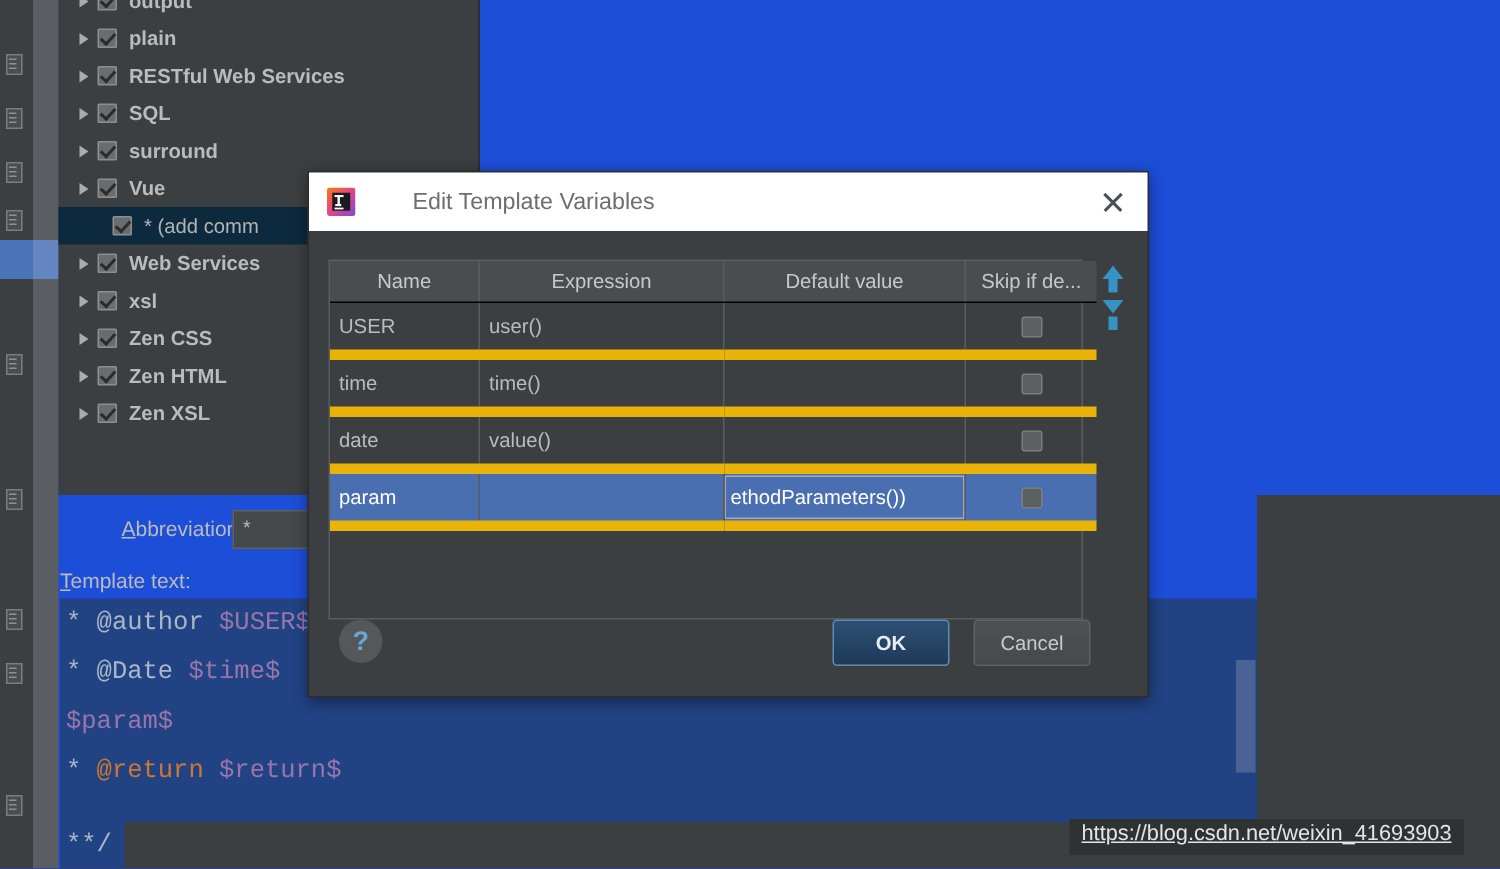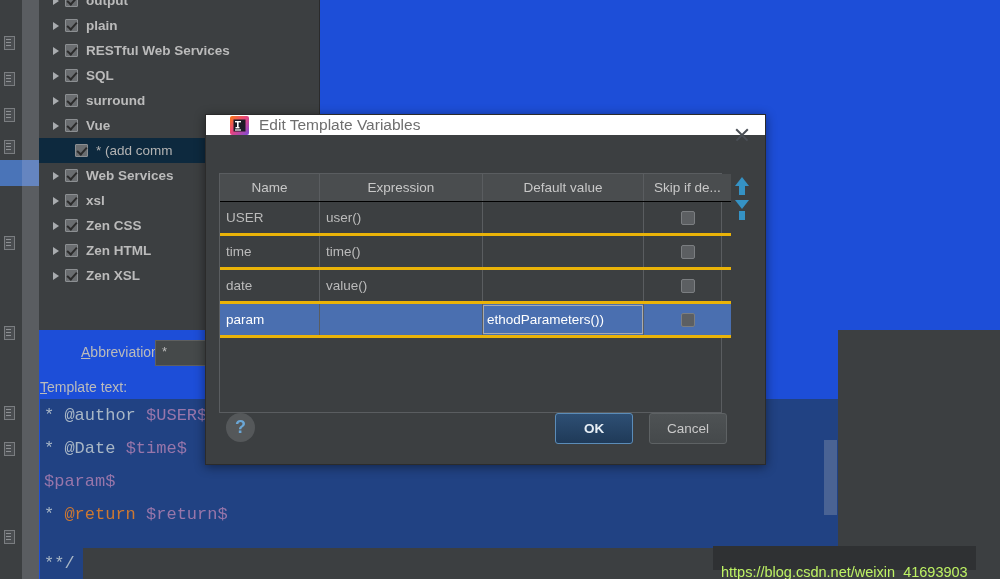--- a/index.html
+++ b/index.html
@@ -57,43 +57,43 @@
   #tmpl-lastsel{position:absolute;left:40px;top:548px;width:43px;height:31px;background:#214283;}
   #tmpl-lasttext{position:absolute;left:44px;top:549px;font-family:"Liberation Mono", monospace;
       font-size:17px;line-height:29px;color:#a9b7c6;white-space:pre;}
   #tmpl-scrollbar{position:absolute;left:824px;top:440px;width:13px;height:75px;background:#4a6394;}
 
   
   #right-panel{position:absolute;left:838px;top:330px;width:162px;height:249px;background:#3c3f41;}
 
   
   #watermark{position:absolute;left:713px;top:546px;height:24px;background:#2f3133;
-     color:#bef264;font-size:14.5px;padding:18px 8px 0 8px;box-sizing:border-box;white-space:nowrap;}
+     color:#e5e5e5;font-size:14.5px;padding:2px 8px 0 8px;box-sizing:border-box;white-space:nowrap;text-decoration:underline;}
 
   
   #dialog{position:absolute;left:205px;top:114px;width:561px;height:351px;
       background:#3c3f41;border:1px solid #2b2b2b;box-shadow:0 2px 10px rgba(0,0,0,.45);box-sizing:border-box;}
-  #dialog-titlebar{position:relative;height:20px;background:#ffffff;display:flex;align-items:center;padding:0 0 0 24px;}
+  #dialog-titlebar{position:relative;height:39px;background:#ffffff;display:flex;align-items:center;padding:0 0 0 12px;gap:28px;}
   #dialog-icon{width:19px;height:19px;position:relative;flex:0 0 19px;margin-right:10px;}
   #dialog-title{font-size:15.5px;color:#6e6e6e;font-family:"Liberation Sans", sans-serif;}
   #dialog-close{position:absolute;right:14px;top:11px;width:18px;height:18px;cursor:default;}
   #dialog-close::before,#dialog-close::after{content:"";position:absolute;left:1px;top:8px;width:16px;height:1.6px;background:#4a4f55;}
   #dialog-close::before{transform:rotate(45deg);}
   #dialog-close::after{transform:rotate(-45deg);}
 
   #dialog-body{position:absolute;left:0;top:38px;width:559px;height:311px;}
 
   
   #var-table{position:absolute;left:13px;top:20px;width:503px;height:240px;
      border:1px solid #5a5d60;box-sizing:border-box;background:#3c3f41;}
   table.vt{border-collapse:collapse;width:100%;table-layout:fixed;}
   table.vt th{background:#4a4d4f;color:#c8c8c8;font-weight:normal;font-size:13.5px;
      height:25px;border-right:1px solid #5a5d60;border-bottom:1px solid #000000;text-align:center;}
   table.vt th:last-child{border-right:none;}
-  table.vt td{height:31px;border-right:1px solid #5a5d60;border-bottom:3px solid #eab308;
+  table.vt td{height:31px;border-right:1px solid #5a5d60;border-bottom:7px solid #eab308;
      font-size:13.5px;color:#bbbbbb;padding:0 6px;overflow:hidden;white-space:nowrap;}
   table.vt td:last-child{border-right:none;}
   table.vt tr.sel td{background:#4a6fb0;color:#ffffff;}
   .colname{width:97px;} .colexpr{width:160px;} .coldef{width:158px;} .colskip{width:85px;}
   .tdcenter{text-align:center;}
   .tbl-cbx{display:inline-block;width:14px;height:14px;background:#5c5f62;border:1px solid #7b7e81;
      box-sizing:border-box;border-radius:2px;vertical-align:middle;}
   .editing-cell{background:#4a6fb0 !important;padding:0 !important;}
   .cell-editor{width:100%;height:29px;box-sizing:border-box;background:#4a6fb0;
      border:1px solid #a8abaf;color:#ffffff;font-size:13.5px;line-height:27px;padding-left:3px;

